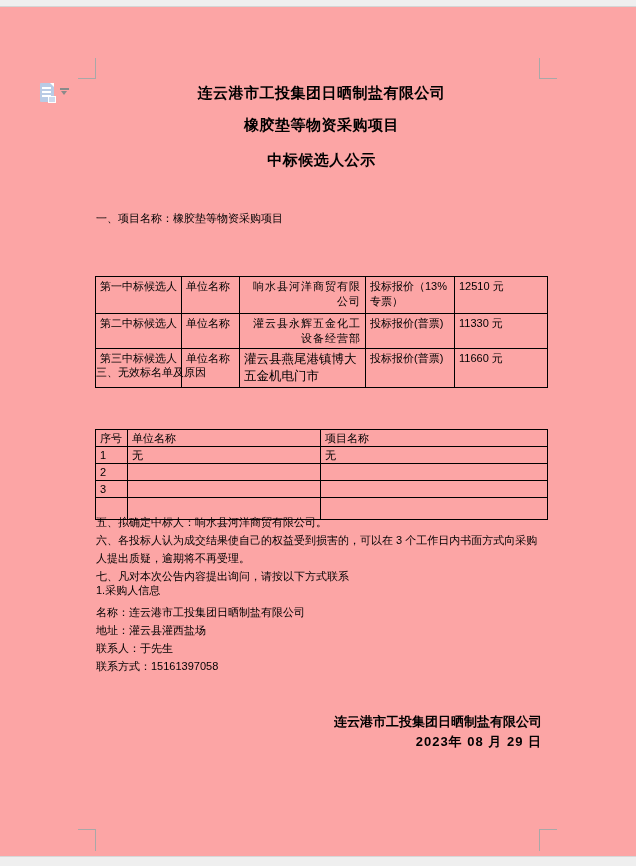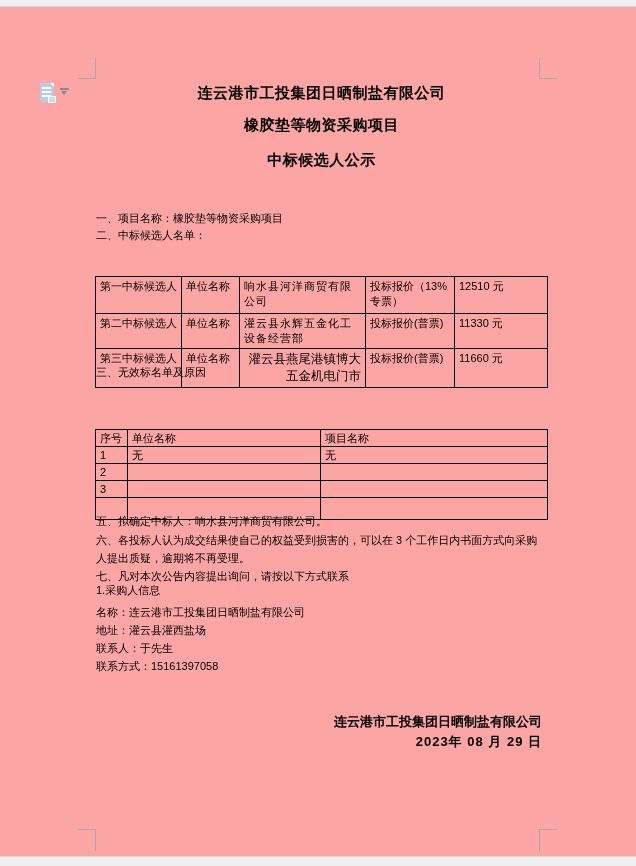--- a/index.html
+++ b/index.html
@@ -47,31 +47,31 @@
   .mark-tr { left:539px; top:58px;  border-left:1px solid #a8a8a8;  border-bottom:1px solid #a8a8a8; }
   .mark-bl { left:78px;  top:829px; height:22px; border-right:1px solid #a8a8a8; border-top:1px solid #a8a8a8; }
   .mark-br { left:539px; top:829px; height:22px; border-left:1px solid #a8a8a8;  border-top:1px solid #a8a8a8; }
 
   .title { position:absolute; left:96px; width:451px; text-align:center;
            font-size:15px; font-weight:bold; letter-spacing:0.5px; }
   .t1 { top:84px; } .t2 { top:116px;text-align:center; } .t3 { top:151px; }
 
   .para { position:absolute; left:96px; width:447px; font-size:11px; line-height:18px; }
   .p-s1 { top:209px; } .p-s2 { top:226px; } .p-s3 { top:363px; }
-  .p-s5 { top:513px;font-family:Liberation Mono, monospace; } .p-s6 { top:531px; } .p-s7 { top:567px; }
+  .p-s5 { top:513px; } .p-s6 { top:531px; } .p-s7 { top:567px; }
   .p-buyer { top:581px; }
   .p-c1 { top:603px; } .p-c2 { top:621px; } .p-c3 { top:639px; }
   .p-c4 { top:657px; } .p-c5 { top:675px; }
 
   table { border-collapse:collapse; table-layout:fixed; position:absolute; left:95px; width:452px;margin-top:33px; }
   td { border:1px solid #000; vertical-align:top; padding:2px 4px;
        font-size:11px; line-height:15px; overflow:hidden; word-break:break-all; }
   .tbl-candidates { top:243px; }
-  .tbl-candidates .c-company { letter-spacing:1px; }
-  .tbl-candidates .c-company-alt { letter-spacing:0; font-size:12.5px; line-height:17px;text-align:right; }
+  .tbl-candidates .c-company { letter-spacing:1px;text-align:right; }
+  .tbl-candidates .c-company-alt { letter-spacing:0; font-size:12.5px; line-height:17px; }
   .tbl-invalid { top:396px; }
   .tbl-invalid td { line-height:12px; padding:2px 4px; }
 
   .sig { position:absolute; left:96px; width:446px; text-align:right;
          font-size:13px; font-weight:bold; }
   .sig1 { top:713px; } .sig2 { top:733px; letter-spacing:1px; }
 </style>
 </head>
 <body>
 
@@ -97,21 +97,20 @@
   <div class="mark mark-tl"></div>
   <div class="mark mark-tr"></div>
   <div class="mark mark-bl"></div>
   <div class="mark mark-br"></div>
 
   <div class="title t1">连云港市工投集团日晒制盐有限公司</div>
   <div class="title t2">橡胶垫等物资采购项目</div>
   <div class="title t3">中标候选人公示</div>
 
   <div class="para p-s1">一、项目名称：橡胶垫等物资采购项目</div>
-  <div class="para p-s2">二、中标候选人名单：</div>
 
   <table class="tbl-candidates">
     <colgroup>
         <col style="width:86px">
         <col style="width:58px">
         <col style="width:126px">
         <col style="width:89px">
         <col style="width:93px">
       </colgroup>
     <tbody>

